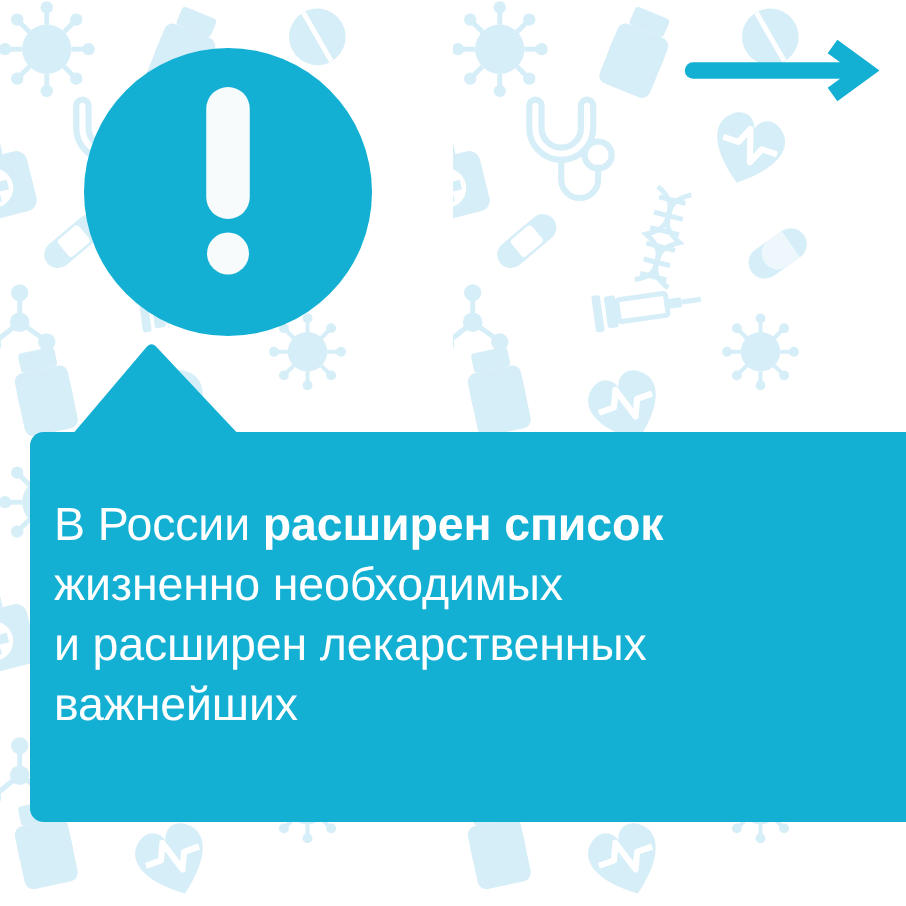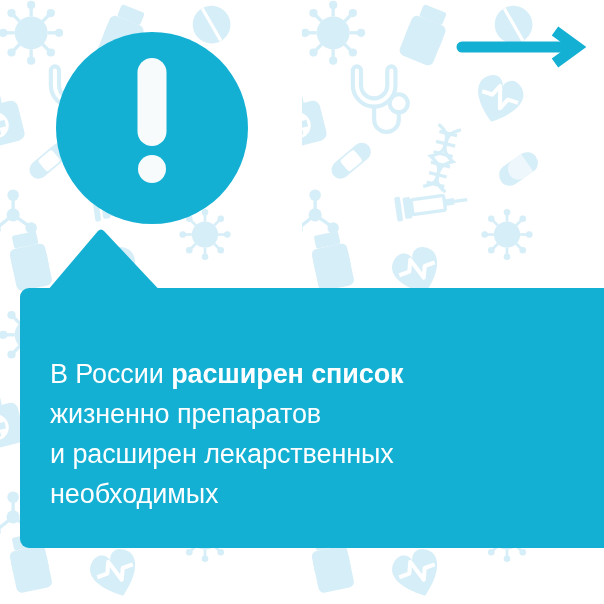--- a/index.html
+++ b/index.html
@@ -81,29 +81,28 @@
     left:20px;
     top:288px;
     width:600px;
     height:260px;
     background:#14b0d4;
     border-radius:9px 0 0 9px;
     z-index:5;
   }
   #bubble-text{
     position:absolute;
-    left:30px;
+    left:16px;
     top:42px;
     width:530px;
     color:#ffffff;
-    font-size:27px;
+    font-size:31px;
     line-height:40px;
     letter-spacing:-0.1px;
     font-weight:400;
-    margin-top:24px;
   }
   #bubble-text .strong{ font-weight:700; }
   #bubble-text .line{ display:block; white-space:nowrap; }
 </style>
 </head>
 <body>
 
 <div id="poster">
 
   <svg id="pattern-layer" viewBox="0 0 604 604" xmlns="http://www.w3.org/2000/svg" aria-hidden="true">
@@ -242,19 +241,19 @@
   </svg>
 
   <div id="alert-badge" style="background: rgb(20, 176, 212);">
     <div id="exclaim-bar" style="background: rgb(247, 251, 252);"></div>
     <div id="exclaim-dot" style="background: rgb(247, 251, 252);"></div>
   </div>
 
   <div id="speech-bubble" style="background: rgb(20, 176, 212);">
     <div id="bubble-text" style="color: rgb(255, 255, 255);">
         <span class="line"><span>В России </span><span class="strong">расширен список</span></span>
-        <span class="line"><span>жизненно препаратов</span></span>
+        <span class="line"><span>жизненно необходимых</span></span>
         <span class="line"><span>и расширен лекарственных</span></span>
-        <span class="line"><span>необходимых</span></span>
+        <span class="line"><span>важнейших</span></span>
       </div>
   </div>
 
 </div>
 
 </body></html>

